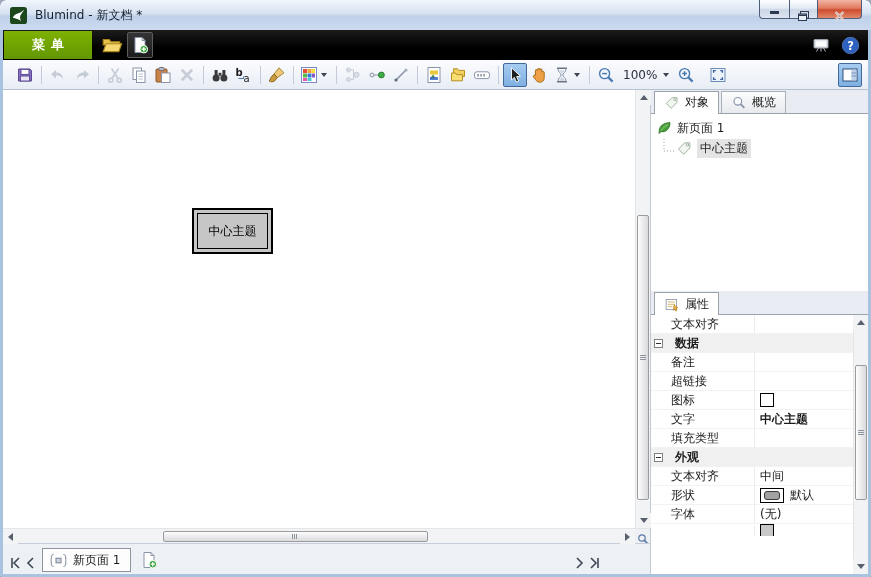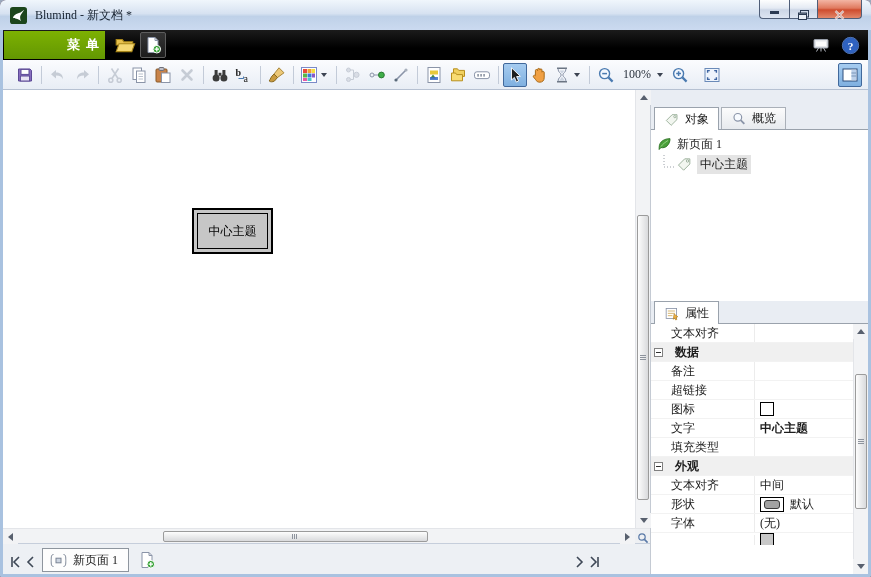--- a/index.html
+++ b/index.html
@@ -1,35 +1,35 @@
 <!DOCTYPE html>
 <html><head>
 <meta charset="utf-8">
 <style>
   html,body{margin:0;padding:0;background:#9aa8bc;font-family:"DejaVu Sans","Liberation Sans",sans-serif;}
   *{box-sizing:border-box;}
   .window{width:871px;height:577px;position:relative;border-radius:6px 6px 3px 3px;overflow:hidden;
-          background:#7f1d1d;box-shadow:0 0 0 1px #5a7090 inset;font-family:Liberation Serif, serif;}
+          background:#7f1d1d;box-shadow:0 0 0 1px #5a7090 inset;}
   
   .titlebar{height:30px;display:flex;align-items:center;padding-left:10px;
     background:linear-gradient(#f0f6fc,#d7e2f1 45%,#bfd1e8 55%,#cbdaf0);position:relative;}
   .app-icon{width:17px;height:17px;margin-right:8px;flex:none;}
   .title-text{font-size:12px;color:#15202e;}
   .winbtns{position:absolute;top:0;right:9px;display:flex;}
   .wbtn{height:19px;border:1px solid #4f5e78;border-top:none;display:flex;align-items:center;justify-content:center;
         background:linear-gradient(#fdfefe,#e4eaf3 45%,#ccd6e6 55%,#dde5f2);}
   .wbtn.min{width:30px;border-radius:0 0 0 4px;border-right:none;}
   .wbtn.max{width:28px;border-right:none;}
   .wbtn.close{width:45px;border-radius:0 0 4px 0;background:linear-gradient(#f3b5a4,#e07a5f 45%,#ce4c2e 55%,#e2876a);}
   .glyph-min{width:9px;height:3px;background:#2b3a52;margin-top:6px;}
   
   .frame{height:547px;border:3px solid #a9c2e0;border-top:none;background:#e9edf3;}
   
   .menubar{height:30px;background:linear-gradient(#1b1b1b,#000 60%);display:flex;align-items:stretch;position:relative;}
-  .menu-btn{width:101px;margin:1px 0 1px 1px;background:linear-gradient(#7db102,#639702);display:flex;align-items:center;justify-content:flex-end;
+  .menu-btn{width:88px;margin:1px 0 1px 1px;background:linear-gradient(#7db102,#639702);display:flex;align-items:center;justify-content:center;
     color:#fff;font-size:13px;font-weight:bold;letter-spacing:6px;padding-left:6px;cursor:default;}
   .mb-ic{width:22px;height:20px;align-self:center;margin-left:9px;}
   .doc-tab{margin-left:8px;align-self:stretch;background:linear-gradient(#f7f7f5,#ededeb);display:flex;align-items:center;
     padding:0 9px 0 13px;border-radius:2px 2px 0 0;}
   .doc-tab-label{font-size:12px;color:#1c1c1c;margin-right:9px;}
   .tab-close{width:13px;height:13px;display:flex;align-items:center;justify-content:center;}
   .newdoc-btn{width:26px;height:26px;align-self:center;margin-left:4px;border:1px solid #5d5d5d;border-radius:2px;
     background:linear-gradient(#343434,#1c1c1c);display:flex;align-items:center;justify-content:center;}
   .mb-right{position:absolute;right:8px;top:0;height:30px;display:flex;align-items:center;gap:10px;}
   .mb-right .ic{width:20px;height:18px;}
@@ -71,21 +71,21 @@
   
   .pagebar{height:31px;background:#edf0f4;border-top:1px solid #c6cedb;display:flex;align-items:center;padding:2px 4px 0 5px;}
   .nav-btn{width:15px;height:20px;display:flex;align-items:center;justify-content:center;}
   .page-tab{height:24px;margin-left:4px;background:#fdfdfd;border:1px solid #8e959e;display:flex;align-items:center;padding:0 10px 0 6px;gap:5px;}
   .page-tab-label{font-size:12px;color:#1c1c1c;}
   .newpage-btn{width:24px;height:24px;margin-left:6px;display:flex;align-items:center;justify-content:center;}
   .pb-spacer{flex:1;}
   .pb-right{display:flex;margin-right:44px;}
   
   .right-col{width:218px;flex:none;border-left:1px solid #c4cad3;display:flex;flex-direction:column;background:#e9edf3;}
-  .ptabs{height:24px;display:flex;align-items:flex-start;padding-left:3px;border-bottom:1px solid #9aa2ac;margin-top:17px;}
+  .ptabs{height:24px;display:flex;align-items:center;padding-left:3px;border-bottom:1px solid #9aa2ac;}
   .ptab{height:22px;display:flex;align-items:center;gap:5px;padding:0 9px;font-size:12px;color:#1c1c1c;
     border:1px solid #aab0b8;border-bottom:none;background:linear-gradient(#fcfcfc,#e7eaee);margin-right:2px;}
   .ptab.active{background:#fff;height:23px;margin-bottom:-1px;border-color:#9aa2ac;}
   .ptab .ic{width:16px;height:15px;}
   .tree{height:177px;background:#fff;padding-top:4px;overflow:hidden;}
   .tree-item{height:20px;display:flex;align-items:center;font-size:12px;color:#1c1c1c;padding-left:5px;}
   .tree-item .ic{width:17px;height:16px;margin-right:4px;flex:none;}
   .tree-label.selected{background:#e4e4e4;padding:1px 3px;}
   .connector{width:16px;height:18px;flex:none;margin-left:4px;}
   .proptab-row{height:24px;display:flex;align-items:flex-end;padding-left:3px;border-bottom:1px solid #9aa2ac;background:#e9edf3;}

